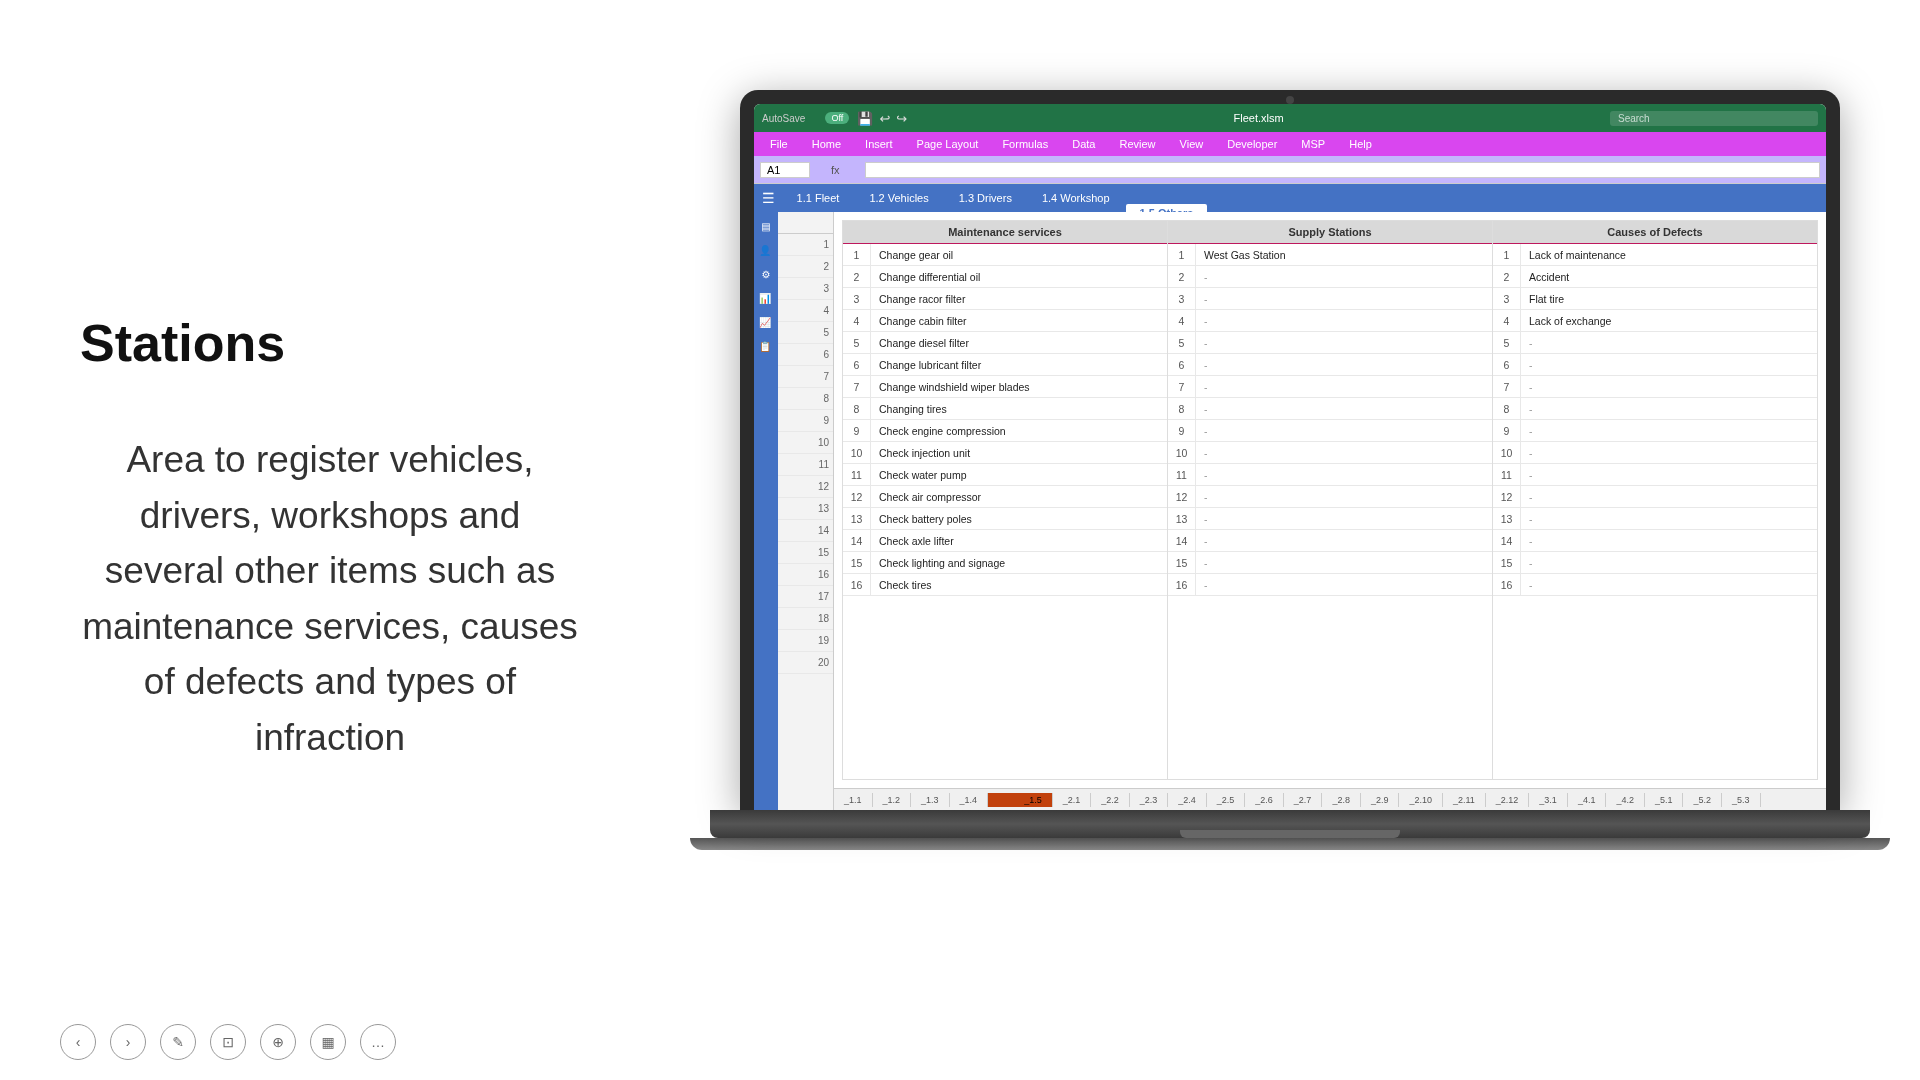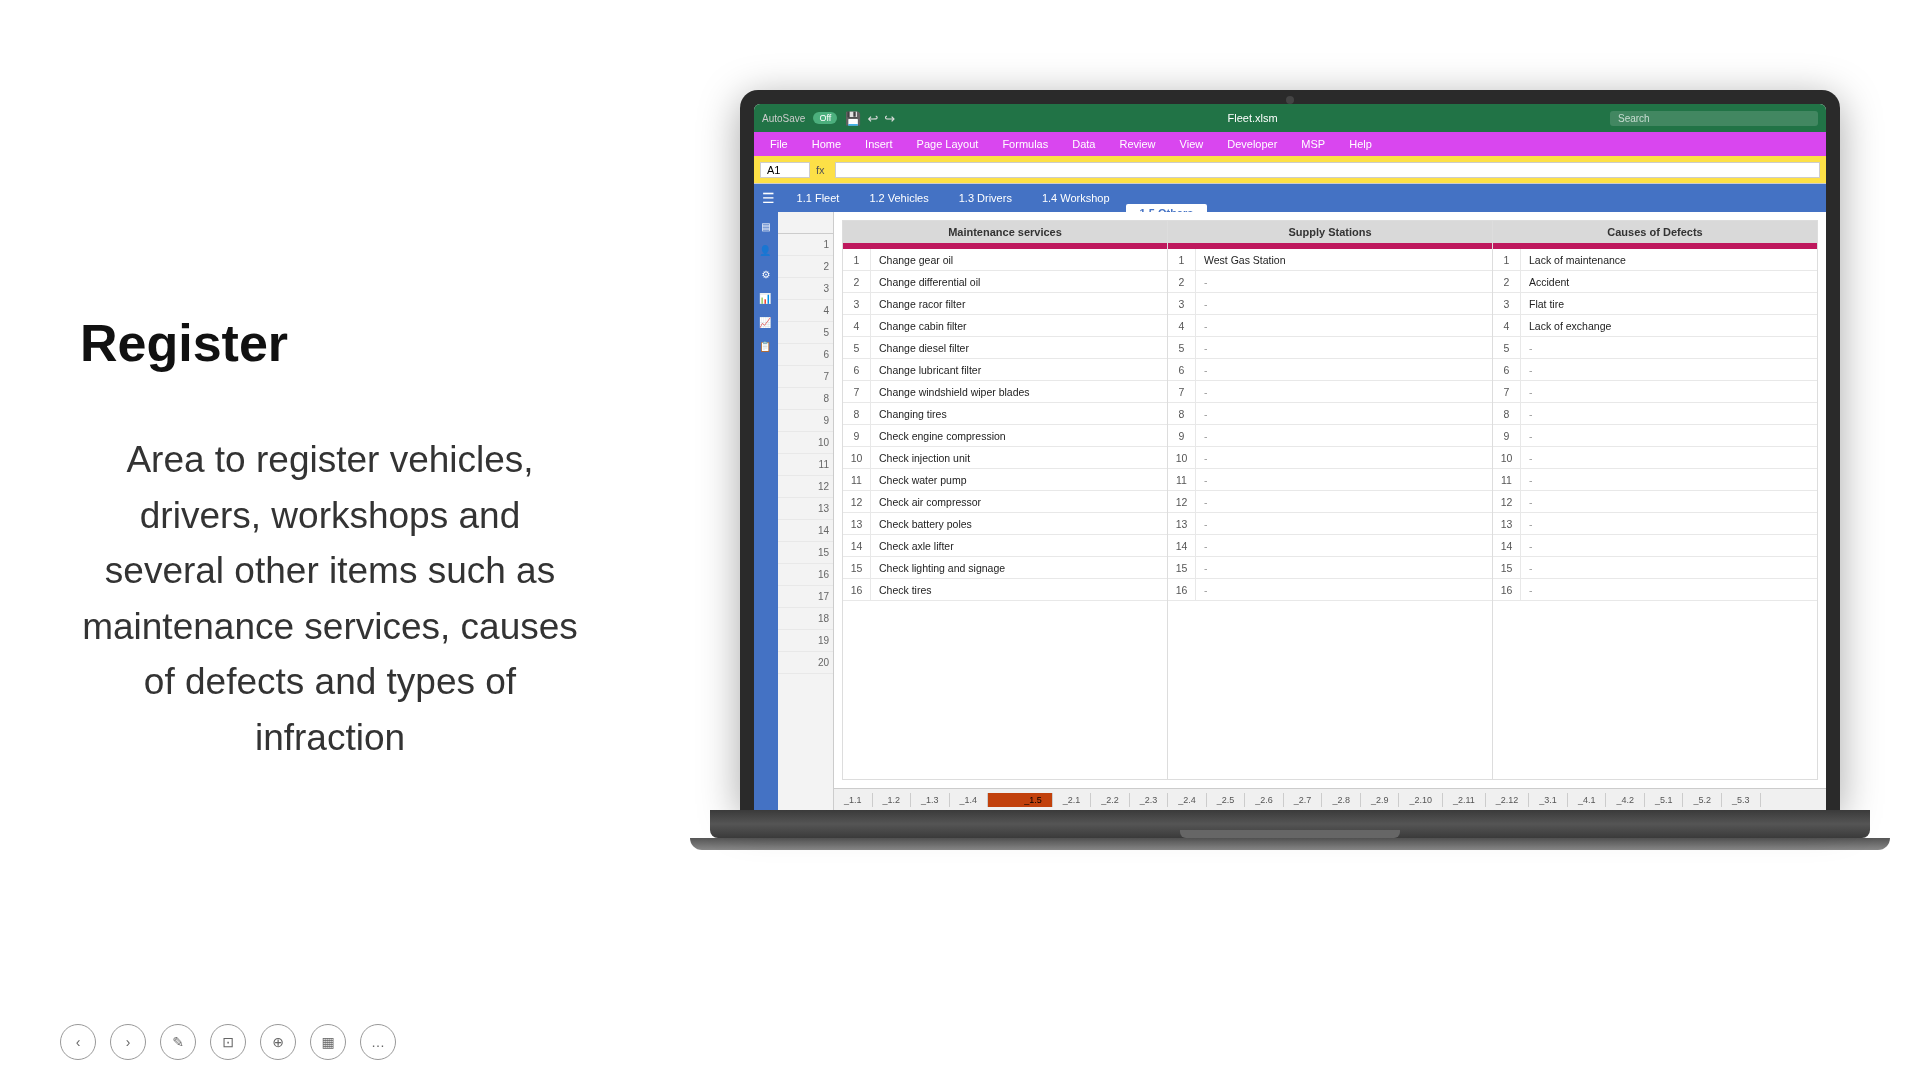--- a/index.html
+++ b/index.html
@@ -122,21 +122,21 @@
       align-items: center;
       padding: 0 8px;
       color: #fff;
       font-size: 11px;
       gap: 8px;
     }
 
     .titlebar-autosave {
       display: flex;
       align-items: center;
-      gap: 8px;
+      gap: 20px;
       font-size: 10px;
       color: #ccc;
     }
 
     .titlebar-toggle {
       background: #4caf7d;
       border-radius: 8px;
       padding: 1px 6px;
       font-size: 9px;
       color: #fff;
@@ -182,27 +182,27 @@
     .menu-item {
       color: #fff;
       padding: 2px 8px;
       font-size: 11px;
       cursor: pointer;
       border-radius: 2px;
     }
 
     
     .excel-toolbar {
-      background: #fde047;
+      background: #c4b5fd;
       height: 28px;
       border-bottom: 1px solid #ccc;
       display: flex;
       align-items: center;
       padding: 0 6px;
-      gap: 4px;
+      gap: 19px;
       font-size: 11px;
     }
 
     .cell-ref-box {
       border: 1px solid #ccc;
       background: #fff;
       padding: 1px 6px;
       width: 50px;
       font-size: 11px;
     }
@@ -304,21 +304,21 @@
       border-left: none;
     }
 
     .section-header {
       background: #d9d9d9;
       padding: 5px 10px;
       font-size: 11px;
       font-weight: 600;
       color: #333;
       text-align: center;
-      border-bottom: 6px solid #be185d;
+      border-bottom: 1px solid #be185d;
     }
 
     .data-row {
       display: flex;
       align-items: center;
       border-bottom: 1px solid #e8e8e8;
       height: 22px;
       font-size: 10.5px;
     }
 
@@ -428,21 +428,21 @@
       position: absolute;
       top: 6px;
       left: 50%;
       transform: translateX(-50%);
     }
   </style>
 </head>
 <body>
 
 <div class="left-panel">
-  <h1 class="page-title">Register</h1>
+  <h1 class="page-title">Stations</h1>
   <p class="page-description">Area to register vehicles, drivers, workshops and several other items such as maintenance services, causes of defects and types of infraction</p>
 </div>
 
 <div class="right-panel">
   <div class="laptop-wrapper">
     <div class="laptop-screen-outer">
       <div class="laptop-camera"></div>
       <div class="laptop-screen-inner">
         <div class="excel-wrapper">
 

